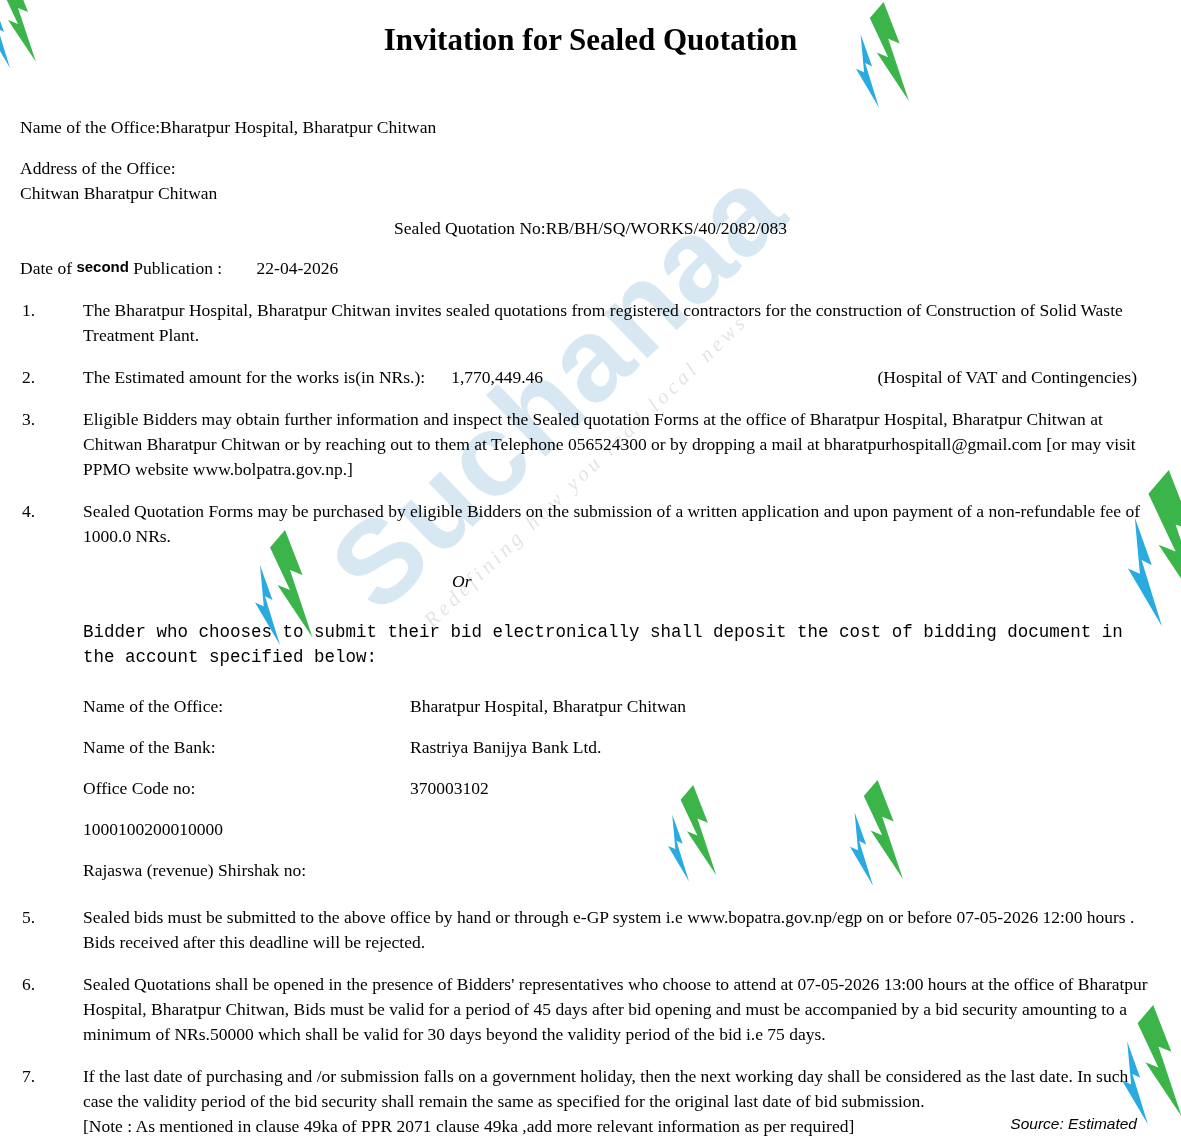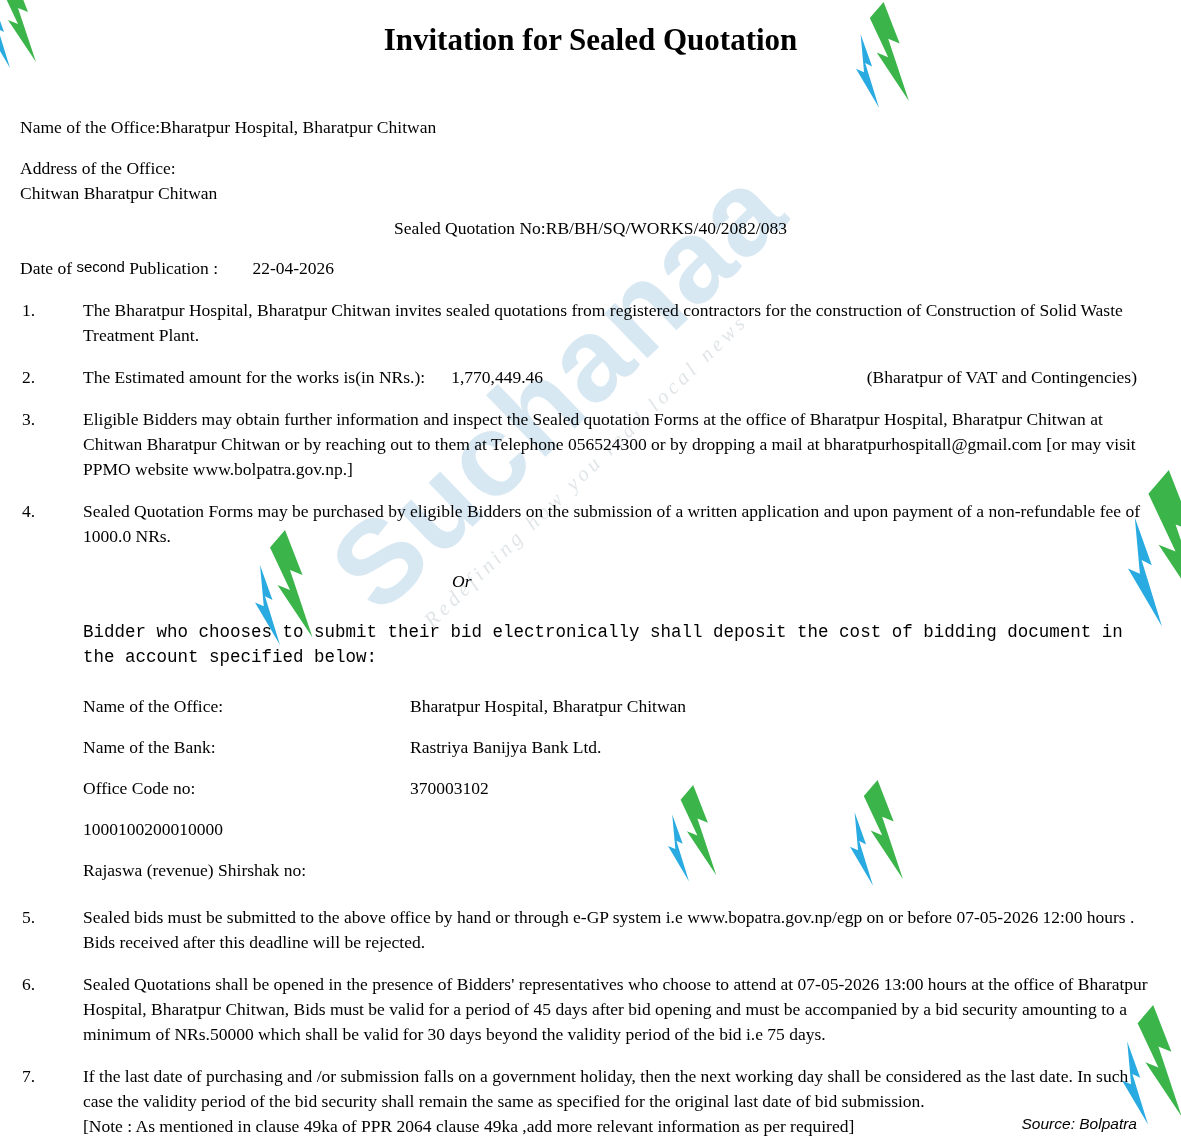--- a/index.html
+++ b/index.html
@@ -24,21 +24,21 @@
   .title{
     text-align:center;font-size:31px;font-weight:bold;line-height:36px;
     margin:22px 0 4px 0;
   }
   .meta{margin:0 20px 0 20px;}
   .m-office{margin-top:57px;}
   .m-addr-label{margin-top:16px;}
   .m-addr-value{margin-top:0;}
   .m-qno{margin-top:10px;text-align:center;}
   .m-pub{margin-top:15px;}
-  .ordinal{font-family:"Liberation Sans",sans-serif;font-size:15px;position:relative;top:-2px;}
+  .ordinal{font-family:"Liberation Sans",sans-serif;font-size:15px;position:relative;top:-2px;font-weight:bold;}
   .pub-date{margin-left:30px;}
   .items{margin-top:17px;}
   .item{display:flex;margin:0 20px 17px 22px;}
   .item .num{width:61px;flex:none;}
   .item .txt{flex:1;padding-right:2px;}
   .est-row{display:flex;align-items:flex-end;}
   .est-amount{margin-left:26px;}
   .vat-note{margin-left:auto;margin-right:22px;}
   .or-sep{margin:20px 0 26px 0;padding-left:452px;font-style:italic;}
   .e-intro{margin:0 20px 24px 83px;font-family:Liberation Mono, monospace;}
@@ -98,21 +98,21 @@
       <div class="item">
         <div class="num">1.</div>
         <div class="txt">The Bharatpur Hospital, Bharatpur Chitwan invites sealed quotations from registered contractors for the construction of Construction of Solid Waste Treatment Plant.</div>
       </div>
 
       <div class="item">
         <div class="num">2.</div>
         <div class="txt est-row">
           <span>The Estimated amount for the works is(in NRs.):</span>
           <span class="est-amount">1,770,449.46</span>
-          <span class="vat-note">(Bharatpur of VAT and Contingencies)</span>
+          <span class="vat-note">(Hospital of VAT and Contingencies)</span>
         </div>
       </div>
 
       <div class="item">
         <div class="num">3.</div>
         <div class="txt">Eligible Bidders may obtain further information and inspect the Sealed quotation Forms at the office of Bharatpur Hospital, Bharatpur Chitwan at Chitwan  Bharatpur Chitwan  or by reaching out to them at Telephone 056524300 or by dropping a mail at bharatpurhospitall@gmail.com [or may visit PPMO website www.bolpatra.gov.np.]</div>
       </div>
 
       <div class="item">
         <div class="num">4.</div>
@@ -150,23 +150,23 @@
 
       <div class="item">
         <div class="num">6.</div>
         <div class="txt">Sealed Quotations shall be opened in the presence of Bidders' representatives who choose to attend at 07-05-2026 13:00 hours at the office of  Bharatpur Hospital, Bharatpur Chitwan, Bids must be valid for a period of 45 days after bid opening and must be accompanied by a bid security amounting to a minimum of NRs.50000 which shall be valid for 30 days beyond the validity period of the bid i.e 75 days.</div>
       </div>
 
       <div class="item">
         <div class="num">7.</div>
         <div class="txt">
           <span>If the last date of purchasing and /or submission falls on a government holiday, then the next working day shall be considered as the last date. In such case the validity period of the bid security shall remain the same as specified for the original last date of bid submission.</span>
-          <div>[Note : As mentioned in clause 49ka of PPR 2064 clause 49ka ,add more relevant information as per required]</div>
+          <div>[Note : As mentioned in clause 49ka of PPR 2071 clause 49ka ,add more relevant information as per required]</div>
         </div>
       </div>
 
     </div>
 
   </div>
 
-  <div class="source">Source: Bolpatra</div>
+  <div class="source">Source: Estimated</div>
 
 </div>
 
 </body></html>

